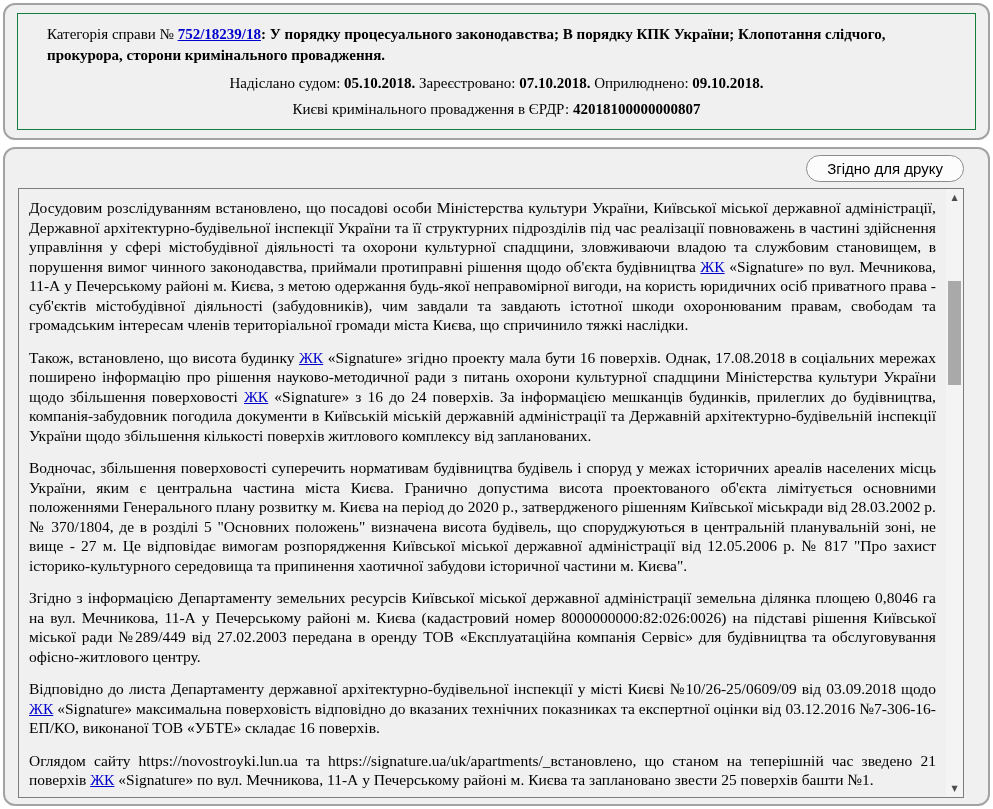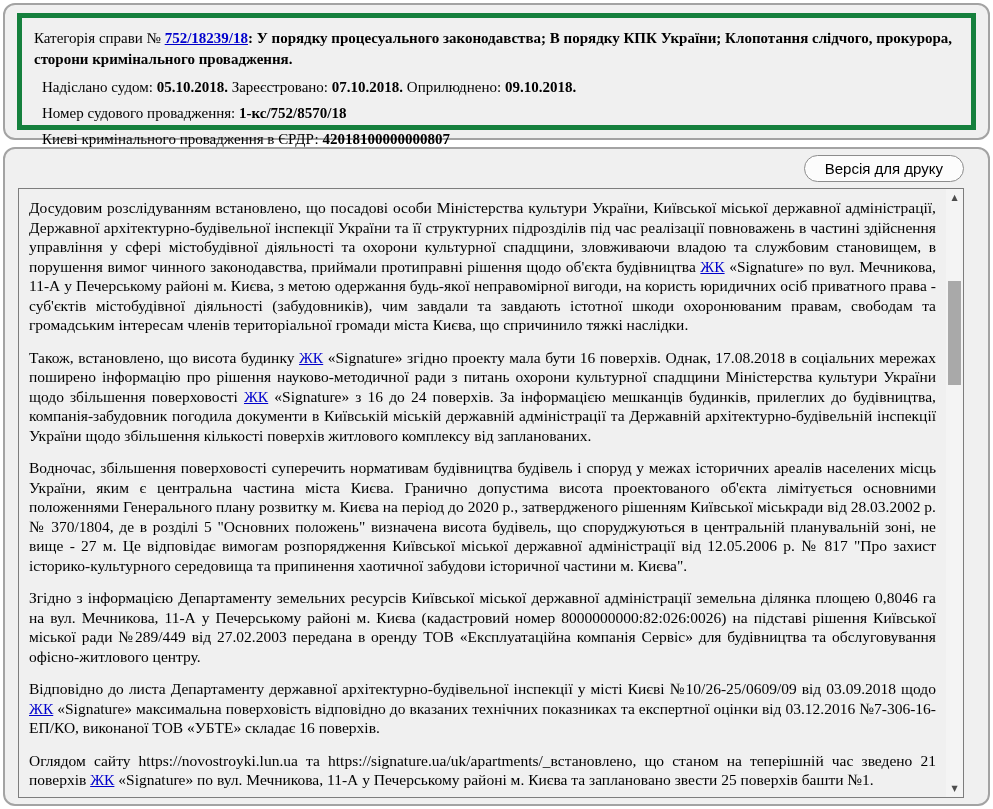--- a/index.html
+++ b/index.html
@@ -14,30 +14,30 @@
   .panel {
     background: #f0f0f0;
     border: 2px solid #a3a3a3;
     border-radius: 12px;
     box-sizing: border-box;
   }
 
   
   .header-panel { height: 137px; padding: 8px 12px; margin-bottom: 7px; }
   .case-info-box {
-    border: 5px solid #15803d;
+    border: 1px solid #15803d;
     height: 100%;
     box-sizing: border-box;
-    padding: 6px 12px;
+    padding: 6px 29px;
     font-size: 15px;
     background: #f0f0f0;
   }
   .case-line { margin: 4px 0 6px; line-height: 21px; font-weight: bold; }
   .case-line .plain { font-weight: normal; }
-  .meta-line { margin: 8px 8px; line-height: 18px; }
+  .meta-line { margin: 8px 16px; line-height: 18px; text-align: center; }
   .case-link { color:#0000cc; font-weight: bold; text-decoration: underline; cursor: pointer; }
 
   
   .doc-panel { height: 659px; padding: 6px 10px 9px 10px; }
   .toolbar { display: flex; justify-content: flex-end; padding-right: 14px; }
   .print-btn {
     height: 27px; padding: 0 20px;
     border: 1px solid #8c8c8c; border-radius: 14px;
     background: #fcfcfc;
     font-family: "Liberation Sans", sans-serif;
@@ -87,29 +87,28 @@
 <body>
 
 <div class="page">
 
   <section class="panel header-panel">
     <div class="case-info-box">
       <p class="case-line"><span class="plain">Категорія справи № </span><a class="case-link">752/18239/18</a><span>: У порядку процесуального законодавства; В порядку КПК України; Клопотання слідчого, прокурора, сторони кримінального провадження.</span></p>
 
       <p class="meta-line"><span>Надіслано судом:</span> <b>05.10.2018.</b> <span>Зареєстровано:</span> <b>07.10.2018.</b> <span>Оприлюднено:</span> <b>09.10.2018.</b></p>
 
-      <p class="meta-line"><span>Номер судового провадження:</span> <b>1-кс/752/8570/18</b></p>
 
       <p class="meta-line"><span>Києві кримінального провадження в ЄРДР:</span> <b>42018100000000807</b></p>
     </div>
   </section>
 
   <section class="panel doc-panel">
     <div class="toolbar">
-      <button class="print-btn">Версія для друку</button>
+      <button class="print-btn">Згідно для друку</button>
     </div>
 
     <div class="doc-frame">
       <div class="doc-scroll">
         <div class="doc-body">
             <p><span>Досудовим розслідуванням встановлено, що посадові особи Міністерства культури України, Київської міської державної адміністрації, Державної архітектурно-будівельної інспекції України та її структурних підрозділів під час реалізації повноважень в частині здійснення управління у сфері містобудівної діяльності та охорони культурної спадщини, зловживаючи владою та службовим становищем, в порушення вимог чинного законодавства, приймали протиправні рішення щодо об'єкта будівництва </span><a class="doc-link">ЖК</a><span> «Signature» по вул. Мечникова, 11-А у Печерському районі м. Києва, з метою одержання будь-якої неправомірної вигоди, на користь юридичних осіб приватного права - суб'єктів містобудівної діяльності (забудовників), чим завдали та завдають істотної шкоди охоронюваним правам, свободам та громадським інтересам членів територіальної громади міста Києва, що спричинило тяжкі наслідки.</span></p>
             <p><span>Також, встановлено, що висота будинку </span><a class="doc-link">ЖК</a><span> «Signature» згідно проекту мала бути 16 поверхів. Однак, 17.08.2018 в соціальних мережах поширено інформацію про рішення науково-методичної ради з питань охорони культурної спадщини Міністерства культури України щодо збільшення поверховості </span><a class="doc-link">ЖК</a><span> «Signature» з 16 до 24 поверхів. За інформацією мешканців будинків, прилеглих до будівництва, компанія-забудовник погодила документи в Київській міській державній адміністрації та Державній архітектурно-будівельній інспекції України щодо збільшення кількості поверхів житлового комплексу від запланованих.</span></p>
             <p><span>Водночас, збільшення поверховості суперечить нормативам будівництва будівель і споруд у межах історичних ареалів населених місць України, яким є центральна частина міста Києва. Гранично допустима висота проектованого об'єкта лімітується основними положеннями Генерального плану розвитку м. Києва на період до 2020 р., затвердженого рішенням Київської міськради від 28.03.2002 р. № 370/1804, де в розділі 5 "Основних положень" визначена висота будівель, що споруджуються в центральній планувальній зоні, не вище - 27 м. Це відповідає вимогам розпорядження Київської міської державної адміністрації від 12.05.2006 р. № 817 "Про захист історико-культурного середовища та припинення хаотичної забудови історичної частини м. Києва".</span></p>
             <p><span>Згідно з інформацією Департаменту земельних ресурсів Київської міської державної адміністрації земельна ділянка площею 0,8046 га на вул. Мечникова, 11-А у Печерському районі м. Києва (кадастровий номер 8000000000:82:026:0026) на підставі рішення Київської міської ради №289/449 від 27.02.2003 передана в оренду ТОВ «Експлуатаційна компанія Сервіс» для будівництва та обслуговування офісно-житлового центру.</span></p>
             <p><span>Відповідно до листа Департаменту державної архітектурно-будівельної інспекції у місті Києві №10/26-25/0609/09 від 03.09.2018 щодо </span><a class="doc-link">ЖК</a><span> «Signature» максимальна поверховість відповідно до вказаних технічних показниках та експертної оцінки від 03.12.2016 №7-306-16-ЕП/КО, виконаної ТОВ «УБТЕ» складає 16 поверхів.</span></p>

